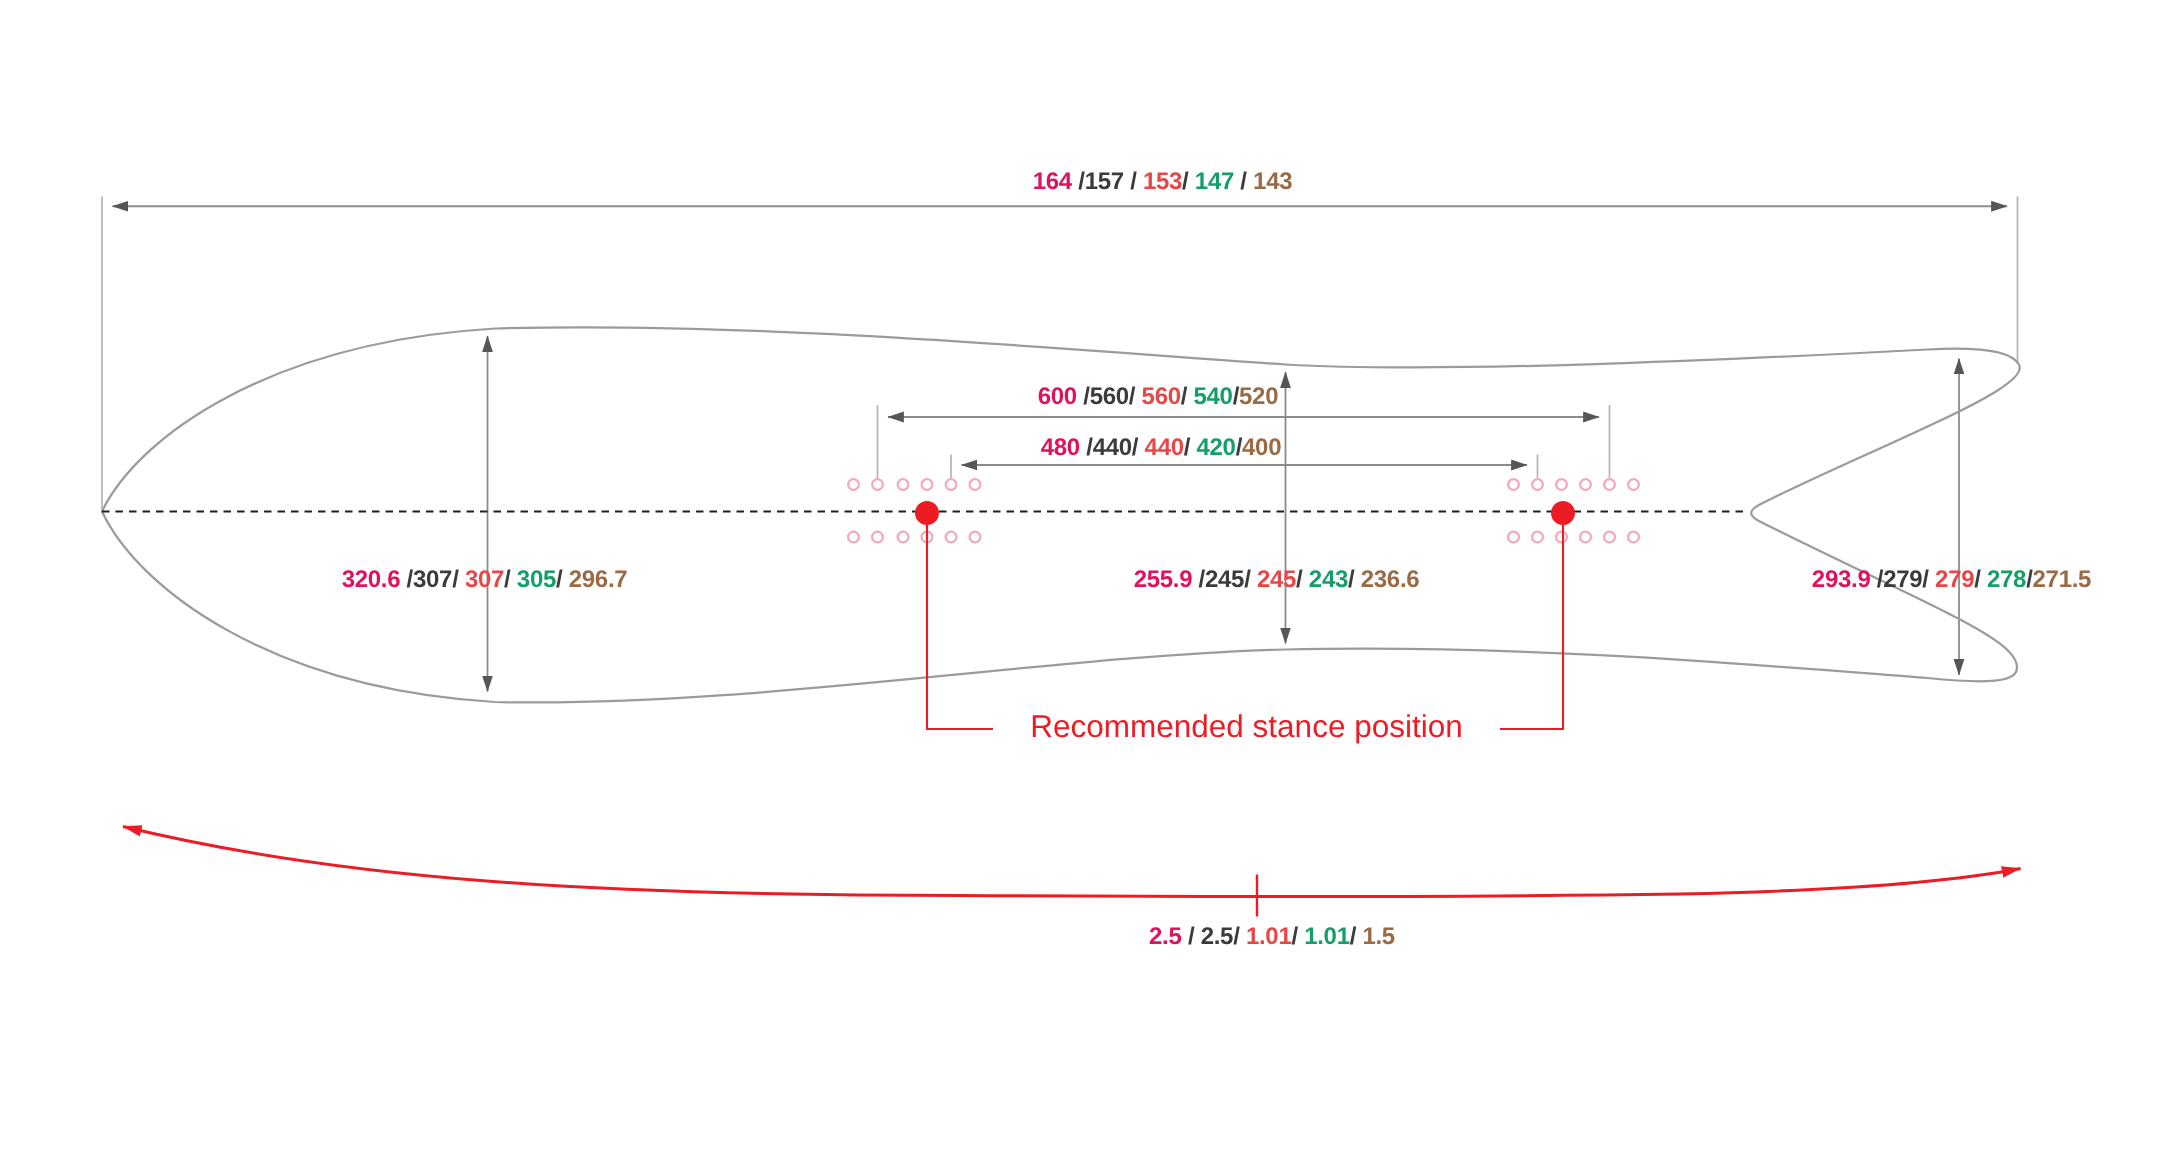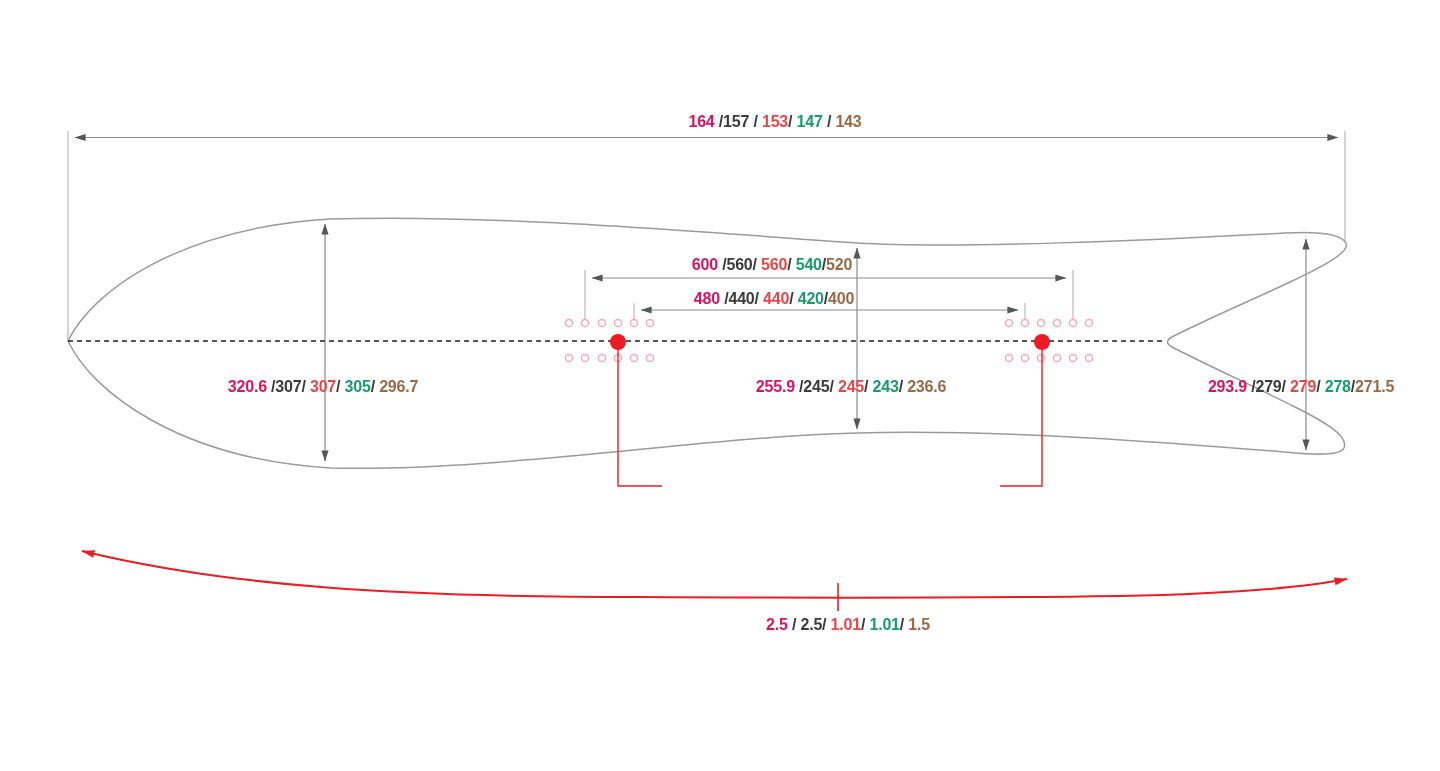--- a/index.html
+++ b/index.html
@@ -103,13 +103,14 @@
   </svg>
 
   <div class="dim-label" style="left:775px;top:112px"><span style="color: rgb(224, 17, 95);">164</span><span style="color: rgb(59, 59, 59);"> /</span><span style="color: rgb(59, 59, 59);">157</span><span style="color: rgb(59, 59, 59);"> / </span><span style="color: rgb(233, 71, 71);">153</span><span style="color: rgb(59, 59, 59);">/ </span><span style="color: rgb(20, 158, 104);">147</span><span style="color: rgb(59, 59, 59);"> / </span><span style="color: rgb(154, 106, 68);">143</span></div>
   <div class="dim-label" style="left:772px;top:255px"><span style="color: rgb(224, 17, 95);">600</span><span style="color: rgb(59, 59, 59);"> /</span><span style="color: rgb(59, 59, 59);">560</span><span style="color: rgb(59, 59, 59);">/ </span><span style="color: rgb(233, 71, 71);">560</span><span style="color: rgb(59, 59, 59);">/ </span><span style="color: rgb(20, 158, 104);">540</span><span style="color: rgb(59, 59, 59);">/</span><span style="color: rgb(154, 106, 68);">520</span></div>
   <div class="dim-label" style="left:774px;top:289px"><span style="color: rgb(224, 17, 95);">480</span><span style="color: rgb(59, 59, 59);"> /</span><span style="color: rgb(59, 59, 59);">440</span><span style="color: rgb(59, 59, 59);">/ </span><span style="color: rgb(233, 71, 71);">440</span><span style="color: rgb(59, 59, 59);">/ </span><span style="color: rgb(20, 158, 104);">420</span><span style="color: rgb(59, 59, 59);">/</span><span style="color: rgb(154, 106, 68);">400</span></div>
   <div class="dim-label" style="left:323px;top:377px"><span style="color: rgb(224, 17, 95);">320.6</span><span style="color: rgb(59, 59, 59);"> /</span><span style="color: rgb(59, 59, 59);">307</span><span style="color: rgb(59, 59, 59);">/ </span><span style="color: rgb(233, 71, 71);">307</span><span style="color: rgb(59, 59, 59);">/ </span><span style="color: rgb(20, 158, 104);">305</span><span style="color: rgb(59, 59, 59);">/ </span><span style="color: rgb(154, 106, 68);">296.7</span></div>
   <div class="dim-label" style="left:851px;top:377px"><span style="color: rgb(224, 17, 95);">255.9</span><span style="color: rgb(59, 59, 59);"> /</span><span style="color: rgb(59, 59, 59);">245</span><span style="color: rgb(59, 59, 59);">/ </span><span style="color: rgb(233, 71, 71);">245</span><span style="color: rgb(59, 59, 59);">/ </span><span style="color: rgb(20, 158, 104);">243</span><span style="color: rgb(59, 59, 59);">/ </span><span style="color: rgb(154, 106, 68);">236.6</span></div>
   <div class="dim-label" style="left:1301px;top:377px"><span style="color: rgb(224, 17, 95);">293.9</span><span style="color: rgb(59, 59, 59);"> /</span><span style="color: rgb(59, 59, 59);">279</span><span style="color: rgb(59, 59, 59);">/ </span><span style="color: rgb(233, 71, 71);">279</span><span style="color: rgb(59, 59, 59);">/ </span><span style="color: rgb(20, 158, 104);">278</span><span style="color: rgb(59, 59, 59);">/</span><span style="color: rgb(154, 106, 68);">271.5</span></div>
   <div class="dim-label" style="left:848px;top:615px"><span style="color: rgb(224, 17, 95);">2.5</span><span style="color: rgb(59, 59, 59);"> / </span><span style="color: rgb(59, 59, 59);">2.5</span><span style="color: rgb(59, 59, 59);">/ </span><span style="color: rgb(233, 71, 71);">1.01</span><span style="color: rgb(59, 59, 59);">/ </span><span style="color: rgb(20, 158, 104);">1.01</span><span style="color: rgb(59, 59, 59);">/ </span><span style="color: rgb(154, 106, 68);">1.5</span></div>
 
+  <div class="note-label" style="left: 831px; top: 473px; color: rgb(237, 28, 36);">Recommended stance position</div>
 </div>
 
 </body></html>

